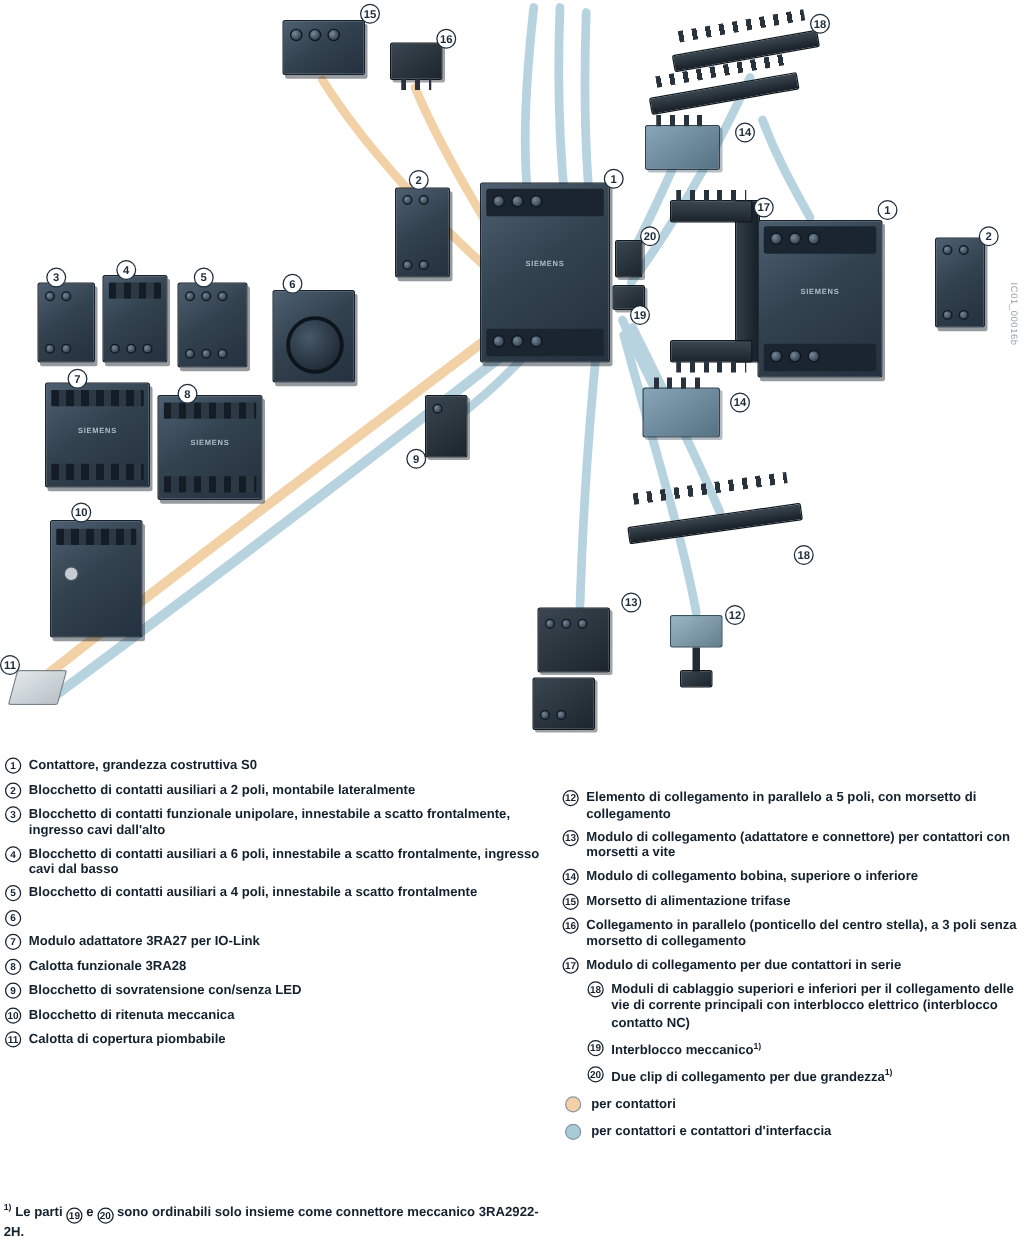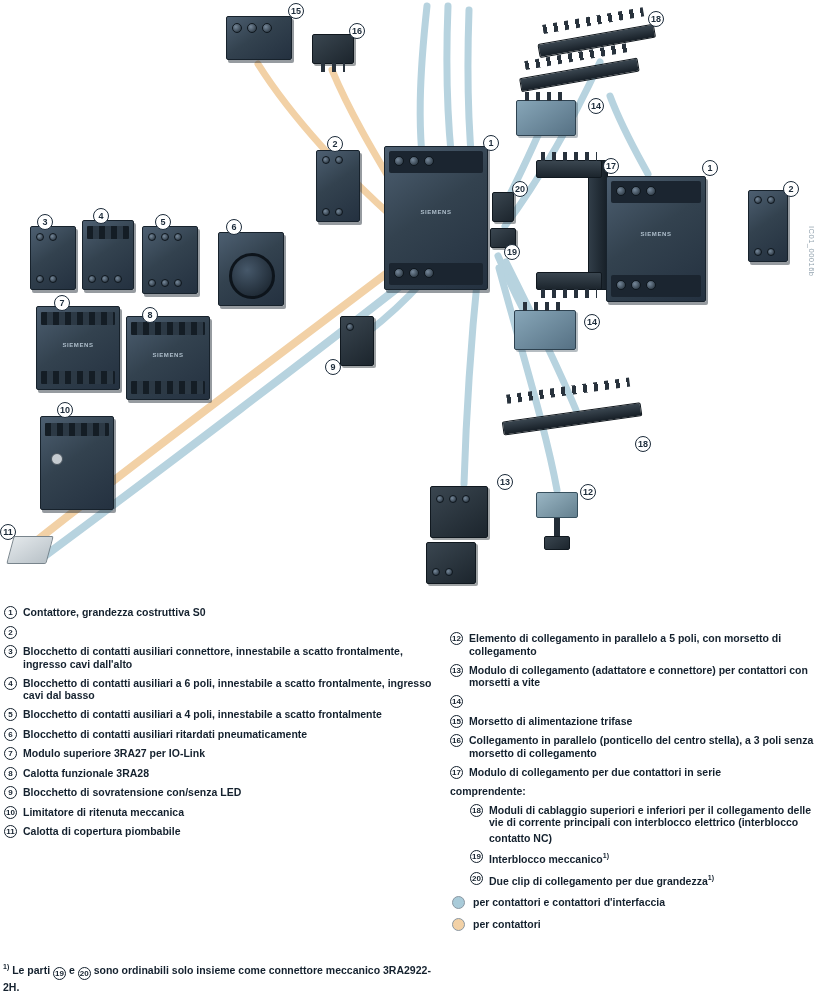--- a/index.html
+++ b/index.html
@@ -293,85 +293,85 @@
     <div class="watermark">IC01_00016b</div>
   </div>
 
   <div class="legend-left">
     <div class="li">
       <span class="cnum">1</span>
       <span class="ltxt">Contattore, grandezza costruttiva S0</span>
     </div>
     <div class="li">
       <span class="cnum">2</span>
+      <span class="ltxt">Blocchetto di contatti ausiliari a 2 poli, montabile lateralmente</span>
     </div>
     <div class="li">
       <span class="cnum">3</span>
-      <span class="ltxt">Blocchetto di contatti ausiliari connettore, innestabile a scatto frontalmente, ingresso cavi dall'alto</span>
+      <span class="ltxt">Blocchetto di contatti funzionale unipolare, innestabile a scatto frontalmente, ingresso cavi dall'alto</span>
     </div>
     <div class="li">
       <span class="cnum">4</span>
       <span class="ltxt">Blocchetto di contatti ausiliari a 6 poli, innestabile a scatto frontalmente, ingresso cavi dal basso</span>
     </div>
     <div class="li">
       <span class="cnum">5</span>
       <span class="ltxt">Blocchetto di contatti ausiliari a 4 poli, innestabile a scatto frontalmente</span>
     </div>
     <div class="li">
       <span class="cnum">6</span>
-      <span class="ltxt">Blocchetto di contatti ausiliari ritardati pneumaticamente</span>
     </div>
     <div class="li">
       <span class="cnum">7</span>
-      <span class="ltxt">Modulo superiore 3RA27 per IO-Link</span>
+      <span class="ltxt">Modulo adattatore 3RA27 per IO-Link</span>
     </div>
     <div class="li">
       <span class="cnum">8</span>
       <span class="ltxt">Calotta funzionale 3RA28</span>
     </div>
     <div class="li">
       <span class="cnum">9</span>
       <span class="ltxt">Blocchetto di sovratensione con/senza LED</span>
     </div>
     <div class="li">
       <span class="cnum">10</span>
-      <span class="ltxt">Limitatore di ritenuta meccanica</span>
+      <span class="ltxt">Blocchetto di ritenuta meccanica</span>
     </div>
     <div class="li">
       <span class="cnum">11</span>
       <span class="ltxt">Calotta di copertura piombabile</span>
     </div>
   </div>
 
   <div class="legend-right">
     <div class="li">
       <span class="cnum">12</span>
       <span class="ltxt">Elemento di collegamento in parallelo a 5 poli, con morsetto di collegamento</span>
     </div>
     <div class="li">
       <span class="cnum">13</span>
       <span class="ltxt">Modulo di collegamento (adattatore e connettore) per contattori con morsetti a vite</span>
     </div>
     <div class="li">
       <span class="cnum">14</span>
+      <span class="ltxt">Modulo di collegamento bobina, superiore o inferiore</span>
     </div>
     <div class="li">
       <span class="cnum">15</span>
       <span class="ltxt">Morsetto di alimentazione trifase</span>
     </div>
     <div class="li">
       <span class="cnum">16</span>
       <span class="ltxt">Collegamento in parallelo (ponticello del centro stella), a 3 poli senza morsetto di collegamento</span>
     </div>
     <div class="li">
       <span class="cnum">17</span>
       <span class="ltxt">Modulo di collegamento per due contattori in serie</span>
     </div>
 
-    <div class="kit-title" style="margin-top:0">comprendente:</div>
 
     <div class="kit-items">
       <div class="li">
         <span class="cnum">18</span>
         <span class="ltxt">
           <span>Moduli di cablaggio superiori e inferiori per il collegamento delle vie di corrente principali con interblocco elettrico (interblocco contatto NC)</span><sup class="fm"></sup>
         </span>
       </div>
       <div class="li">
         <span class="cnum">19</span>
@@ -381,26 +381,26 @@
       </div>
       <div class="li">
         <span class="cnum">20</span>
         <span class="ltxt">
           <span>Due clip di collegamento per due grandezza</span><sup class="fm">1)</sup>
         </span>
       </div>
     </div>
 
     <div class="ckey">
+      <span class="swatch" style="background: rgb(242, 209, 166);"></span>
+      <span class="ltxt">per contattori</span>
+    </div>
+    <div class="ckey">
       <span class="swatch" style="background: rgb(169, 203, 217);"></span>
       <span class="ltxt">per contattori e contattori d'interfaccia</span>
-    </div>
-    <div class="ckey">
-      <span class="swatch" style="background: rgb(242, 209, 166);"></span>
-      <span class="ltxt">per contattori</span>
     </div>
   </div>
 
   <div class="footnote">
     <sup class="fm">1)</sup>
     <span>Le parti</span>
     <span class="inline-num">19</span>
     <span>e</span>
     <span class="inline-num">20</span>
     <span>sono ordinabili solo insieme come connettore meccanico 3RA2922-2H.</span>

